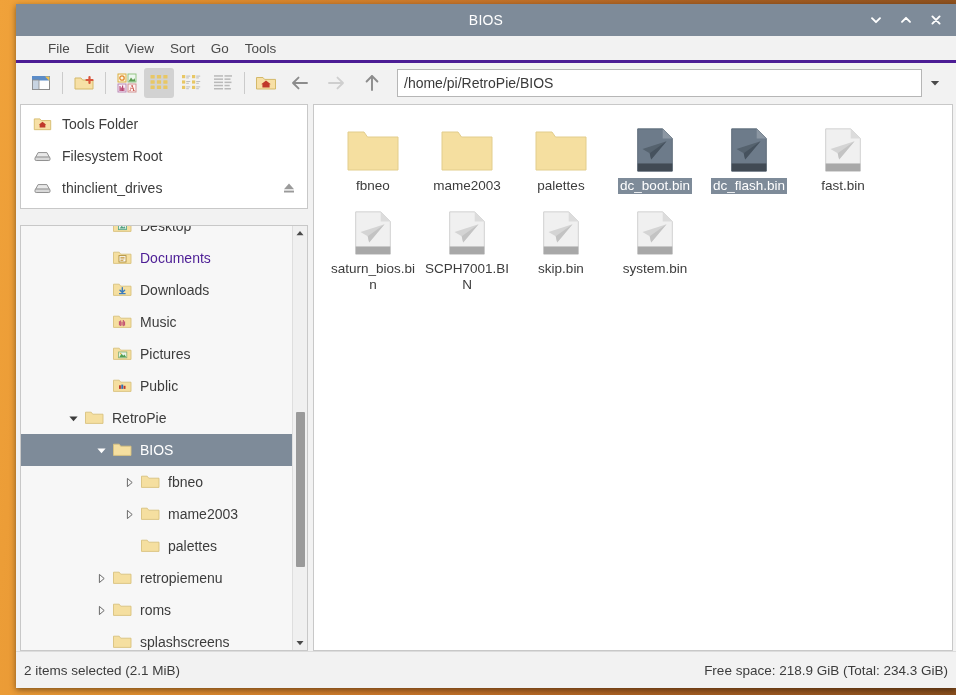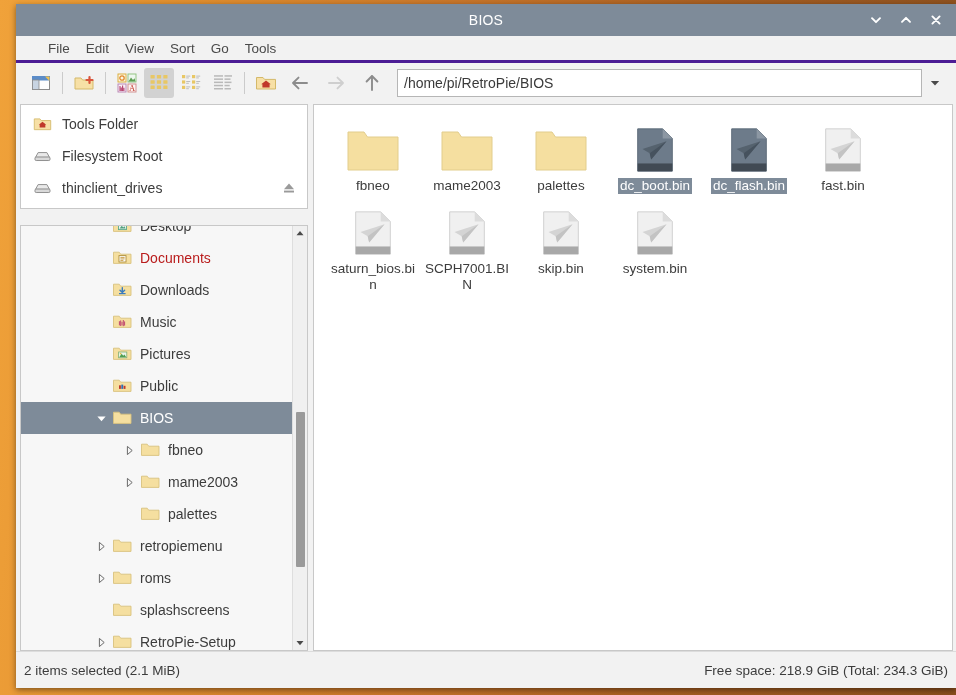--- a/index.html
+++ b/index.html
@@ -406,21 +406,21 @@
                 <span class="tw"></span>
                 <span class="tree-fold">
                   <svg width="20" height="20" viewBox="0 0 20 20">
                     <path d="M1.5 4.2 L7.2 4.2 L8.7 6.2 L19 6.2 L19 15.4 L1.5 15.4 Z" fill="#f5dfa0" stroke="#d9c27e" stroke-width="0.9"></path>
                     <rect x="6.5" y="8" width="8" height="5.6" fill="#e9f3ee" stroke="#5aa98a" stroke-width="0.9"></rect>
                     <path d="M7.5 12.6 L9.8 9.8 L11.2 11.4 L12.4 10.2 L13.6 12.6 Z" fill="#4f9e7c"></path>
                   </svg>
                 </span>
                 <span>Desktop</span>
               </div>
-              <div class="tree-row" style="padding-left: 70px; color: #b91c1c;">
+              <div class="tree-row" style="padding-left: 70px; color: #4c1d95;">
                 <span class="tw"></span>
                 <span class="tree-fold">
                   <svg width="20" height="20" viewBox="0 0 20 20">
                     <path d="M1.5 4.2 L7.2 4.2 L8.7 6.2 L19 6.2 L19 15.4 L1.5 15.4 Z" fill="#f5dfa0" stroke="#d9c27e" stroke-width="0.9"></path>
                     <rect x="7" y="7.6" width="7" height="6.4" fill="#fdfdfd" stroke="#b08f3a" stroke-width="0.9"></rect>
                     <path d="M8.4 9.4 H12.6 M8.4 10.9 H12.6 M8.4 12.4 H11.4" stroke="#c2902f" stroke-width="0.85"></path>
                   </svg>
                 </span>
                 <span>Documents</span>
               </div>
@@ -461,20 +461,33 @@
                 <span class="tw"></span>
                 <span class="tree-fold">
                   <svg width="20" height="20" viewBox="0 0 20 20">
                     <path d="M1.5 4.2 L7.2 4.2 L8.7 6.2 L19 6.2 L19 15.4 L1.5 15.4 Z" fill="#f5dfa0" stroke="#d9c27e" stroke-width="0.9"></path>
                     <rect x="7" y="9.3" width="1.9" height="3.6" fill="#c0392b"></rect>
                     <rect x="9.3" y="8.6" width="1.9" height="4.3" fill="#2f6fb5"></rect>
                     <rect x="11.6" y="9.8" width="1.9" height="3.1" fill="#c0392b"></rect>
                   </svg>
                 </span>
                 <span>Public</span>
+              </div>
+              <div class="tree-row" style="padding-left: 42px; color: rgb(60, 60, 60);">
+                <span class="tw">
+                  <svg width="11" height="11" viewBox="0 0 11 11">
+                    <path d="M1.4 3.4 L9.6 3.4 L5.5 8.2 Z" fill="currentColor"></path>
+                  </svg>
+                </span>
+                <span class="tree-fold">
+                  <svg width="20" height="20" viewBox="0 0 20 20">
+                    <path d="M1.5 4.2 L7.2 4.2 L8.7 6.2 L19 6.2 L19 15.4 L1.5 15.4 Z" fill="#f5dfa0" stroke="#d9c27e" stroke-width="0.9"></path>
+                  </svg>
+                </span>
+                <span>RetroPie</span>
               </div>
               <div class="tree-row selected" style="padding-left: 70px; color: rgb(255, 255, 255);">
                 <span class="tw">
                   <svg width="11" height="11" viewBox="0 0 11 11">
                     <path d="M1.4 3.4 L9.6 3.4 L5.5 8.2 Z" fill="currentColor"></path>
                   </svg>
                 </span>
                 <span class="tree-fold">
                   <svg width="20" height="20" viewBox="0 0 20 20">
                     <path d="M1.5 4.2 L7.2 4.2 L8.7 6.2 L19 6.2 L19 15.4 L1.5 15.4 Z" fill="#f5dfa0" stroke="#d9c27e" stroke-width="0.9"></path>

